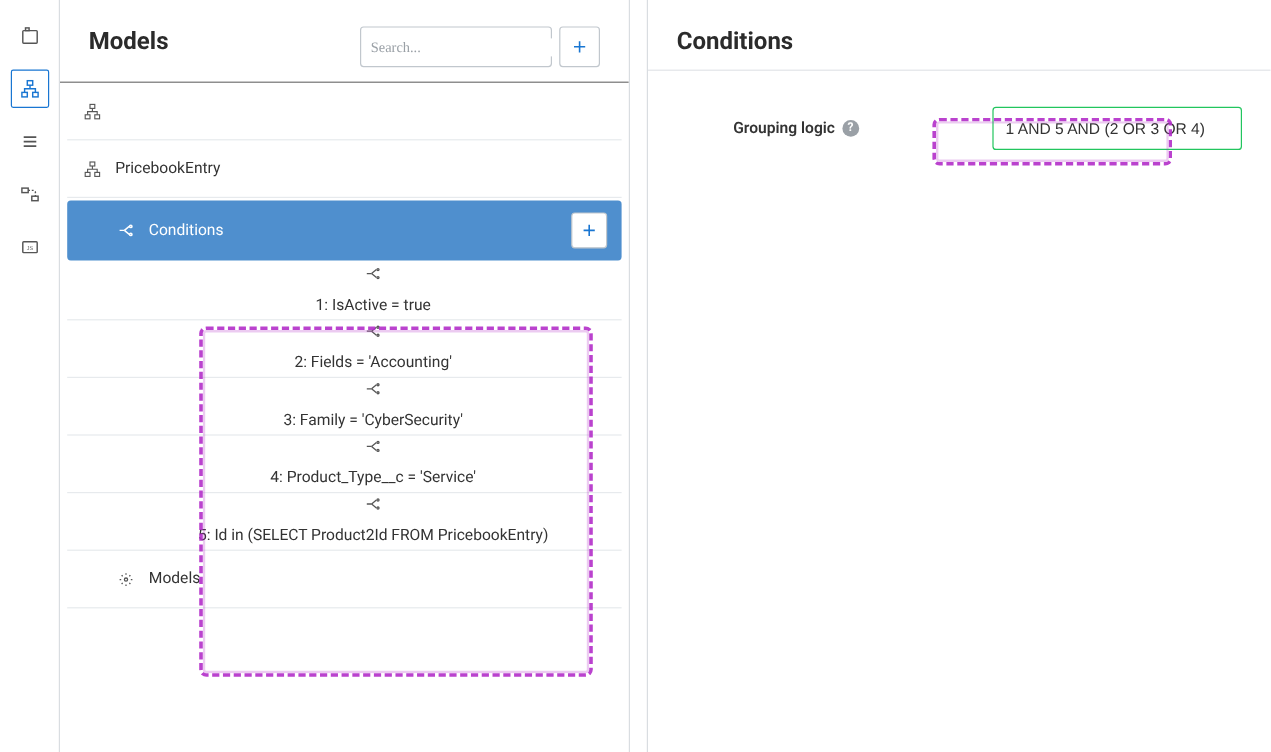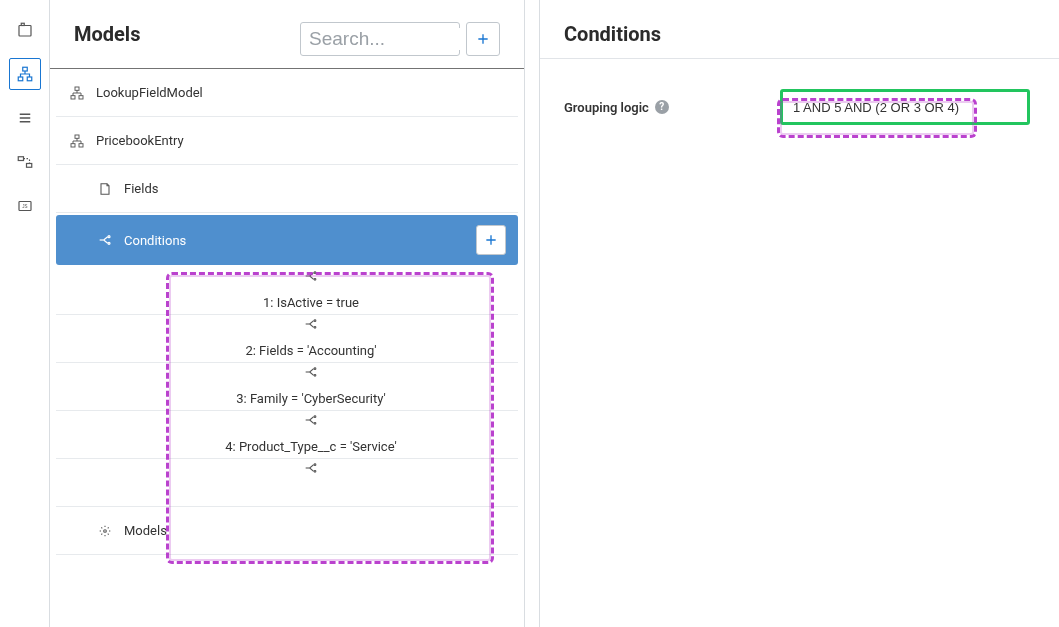--- a/index.html
+++ b/index.html
@@ -72,22 +72,23 @@
     border-radius: 3px;
     height: 34px;
     width: 160px;
     padding: 0 8px;
     color: #888;
   }
   .searchbox input {
     border: none;
     outline: none;
     flex: 1;
-    font-size: 19px;
-    color: #333;
+    font-size: 12px;
+    color: #333;
+    font-family: Liberation Serif, serif;
   }
   .searchbox input::placeholder { color: #9aa0a6; }
   .searchbox svg { width: 18px; height: 18px; color: #1976d2; }
   .sq-btn {
     width: 34px;
     height: 34px;
     border: 1px solid #c1c7cd;
     border-radius: 3px;
     display: flex;
     align-items: center;
@@ -152,34 +153,35 @@
     padding: 30px 24px;
     gap: 16px;
   }
   .form-label {
     font-size: 13px;
     font-weight: 600;
     color: #333;
     display: flex;
     gap: 6px;
     flex: 0 0 200px;
+    margin-left: 47px;
   }
   .form-label .help {
     width: 14px; height: 14px;
     border-radius: 50%;
     font-size: 10px;
     color: #fff;
     background: #9aa0a6;
     display: inline-flex;
     align-items: center;
     justify-content: center;
     font-weight: 700;
   }
   .text-input {
-    border: 3px solid #22c55e;
+    border: 1px solid #22c55e;
     border-radius: 3px;
     height: 36px;
     padding: 0 10px;
     font-size: 13px;
     width: 250px;
     color: #333;
   }
   
   .anno-purple {
     border: 3px dashed rgba(179, 46, 201, 0.9);
@@ -252,42 +254,32 @@
     <ul class="tree">
       <li class="tree-row">
         <span class="row-icon">
           <svg viewBox="0 0 24 24" fill="none" stroke="currentColor" stroke-width="1.4">
               <rect x="9" y="3" width="6" height="5"></rect>
               <rect x="3" y="16" width="6" height="5"></rect>
               <rect x="15" y="16" width="6" height="5"></rect>
               <path d="M12 8v4M12 12H6v4M12 12h6v4"></path>
             </svg>
         </span>
-        <span class="row-label">LookupFieldModel</span>
       </li>
       <li class="tree-row">
         <span class="row-icon">
           <svg viewBox="0 0 24 24" fill="none" stroke="currentColor" stroke-width="1.4">
               <rect x="9" y="3" width="6" height="5"></rect>
               <rect x="3" y="16" width="6" height="5"></rect>
               <rect x="15" y="16" width="6" height="5"></rect>
               <path d="M12 8v4M12 12H6v4M12 12h6v4"></path>
             </svg>
         </span>
         <span class="row-label">PricebookEntry</span>
       </li>
-      <li class="tree-row indent-1">
-        <span class="row-icon">
-          <svg viewBox="0 0 24 24" fill="none" stroke="currentColor" stroke-width="1.6">
-              <path d="M6 4h9l3 3v13H6z"></path>
-              <path d="M15 4v3h3"></path>
-            </svg>
-        </span>
-        <span class="row-label">Fields</span>
-      </li>
       <li class="tree-row indent-1 selected">
         <span class="row-icon">
           <svg viewBox="0 0 24 24" fill="none" stroke="currentColor" stroke-width="1.8">
               <path d="M4 12h6"></path>
               <path d="M10 12l6-5"></path>
               <path d="M10 12l6 5"></path>
               <circle cx="18" cy="7" r="1.5"></circle>
               <circle cx="18" cy="17" r="1.5"></circle>
             </svg>
         </span>
@@ -349,20 +341,21 @@
       <li class="tree-row indent-2">
         <span class="row-icon">
           <svg viewBox="0 0 24 24" fill="none" stroke="currentColor" stroke-width="1.6">
               <path d="M4 12h6"></path>
               <path d="M10 12l6-5"></path>
               <path d="M10 12l6 5"></path>
               <circle cx="18" cy="7" r="1.3"></circle>
               <circle cx="18" cy="17" r="1.3"></circle>
             </svg>
         </span>
+        <span class="row-label">5: Id in (SELECT Product2Id FROM PricebookEntry)</span>
       </li>
       <li class="tree-row indent-1">
         <span class="row-icon">
           <svg viewBox="0 0 24 24" fill="none" stroke="currentColor" stroke-width="1.6">
               <circle cx="12" cy="12" r="2"></circle>
               <path d="M12 4v2M12 18v2M4 12h2M18 12h2M6.5 6.5l1.4 1.4M16.1 16.1l1.4 1.4M6.5 17.5l1.4-1.4M16.1 7.9l1.4-1.4"></path>
             </svg>
         </span>
         <span class="row-label">Models</span>
       </li>

